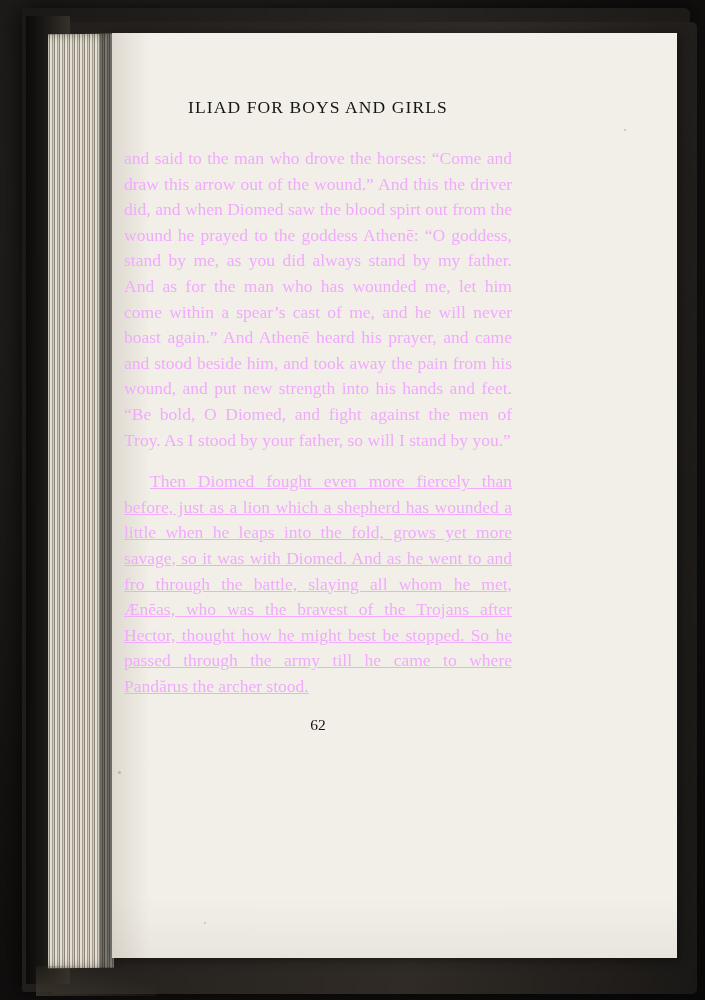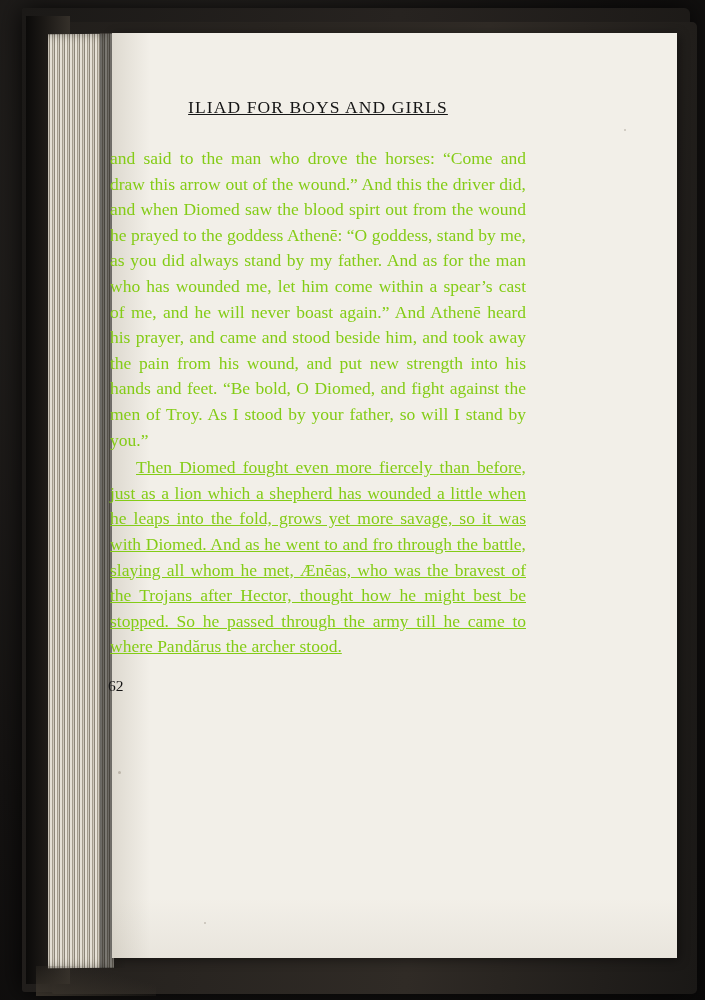--- a/index.html
+++ b/index.html
@@ -123,40 +123,39 @@
     top: 97px;
     width: 420px;
   }
   .running-head {
     font-size: 17.5px;
     letter-spacing: 1.1px;
     text-align: center;
     color: #151515;
     margin-bottom: 28px;
     white-space: nowrap;
-    text-decoration: underline;
   }
   p.body-par {
-    margin: 2px;
+    margin: 16px;
     font-size: 17.5px;
     line-height: 25.6px;
-    color: #84cc16;
+    color: #f0abfc;
     text-align: justify;
     text-align-last: left;
     -webkit-hyphens: none;
     hyphens: none;
   }
   p.body-par.indent {
     text-indent: 26px;
     margin-top: 0;
     text-decoration: underline;
   }
   .folio {
     margin-top: 17px;
-    text-align: left;
+    text-align: center;
     font-size: 15.5px;
     color: #161616;
   }
 </style>
 </head>
 <body>
 
 <div id="page">
 
   <div class="backdrop"></div>

